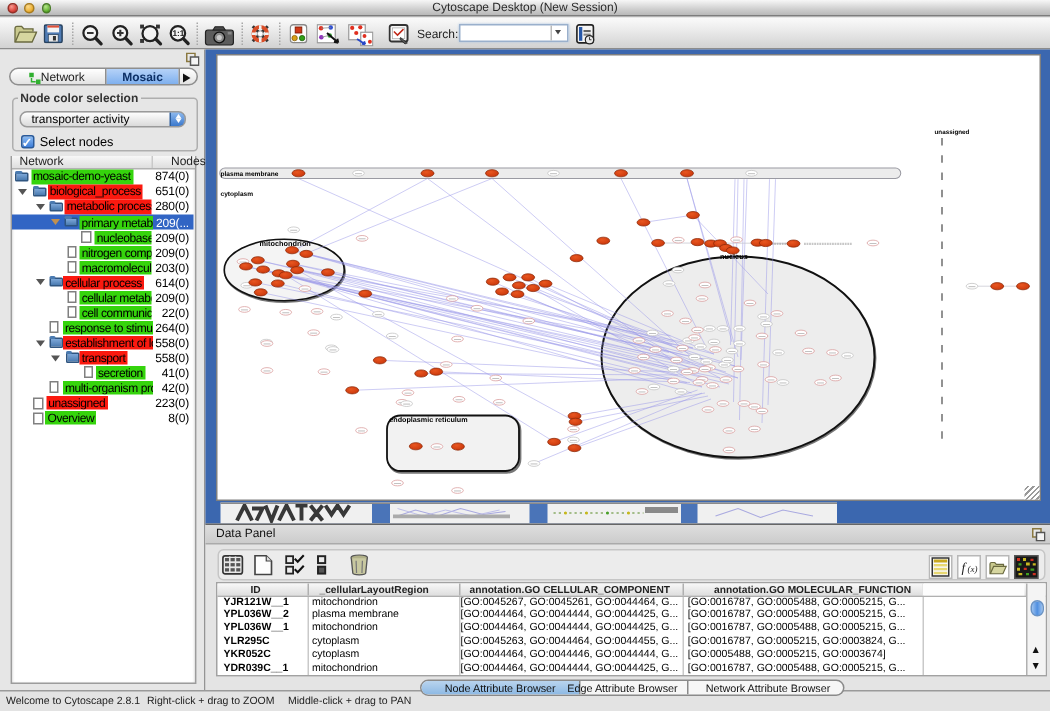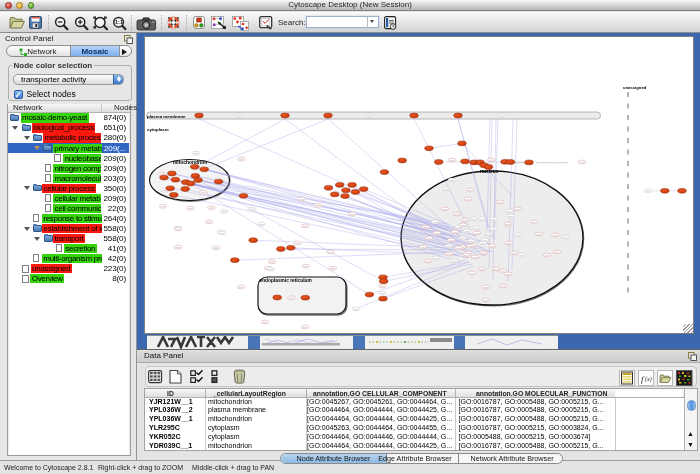--- a/index.html
+++ b/index.html
@@ -170,21 +170,20 @@
     <rect x="0.6" y="0.6" width="11" height="12" rx="1.5" fill="#f4f4f4" stroke="#222" stroke-width="1.1"></rect>
     <rect x="2" y="2" width="2.2" height="9.2" fill="#2858a8"></rect>
     <rect x="5" y="4" width="4.8" height="1.4" fill="#666"></rect>
       <rect x="5" y="6.4" width="4.8" height="1.4" fill="#888"></rect>
     <circle cx="9" cy="10.5" r="2.8" fill="#e8e8e8" stroke="#222" stroke-width="0.8"></circle>
     <line x1="9" y1="10.5" x2="9" y2="8.8" stroke="#222" stroke-width="0.6"></line>
     <line x1="9" y1="10.5" x2="10.3" y2="10.5" stroke="#222" stroke-width="0.6"></line>
   </svg>
 </div>
 <div id="cpanel">
-  <div class="hdr">Control Panel</div>
   <svg style="position:absolute;right:3px;top:2px;" width="9" height="9" viewBox="0 0 9 9">
     <rect x="0.5" y="0.5" width="5.5" height="5.5" fill="#e8e8e8" stroke="#8a7840" stroke-width="1"></rect>
     <rect x="3" y="3" width="5.5" height="5.5" fill="#f4f4f4" stroke="#555" stroke-width="1"></rect>
   </svg>
   <div id="tabs">
     <div class="net">&nbsp;&nbsp;&nbsp;Network</div>
     <svg style="position:absolute;left:12px;top:2px;" width="9" height="9" viewBox="0 0 9 9">
       <rect x="0.5" y="0.5" width="3" height="3" fill="#30b030"></rect>
         <rect x="5" y="5" width="3" height="3" fill="#30b030"></rect>
       <path d="M2 4 L2 6.5 L4.8 6.5" stroke="#30b030" stroke-width="1" fill="none"></path>
@@ -244,21 +243,21 @@
 <div style="position:absolute;left:8px;top:140.3px;width:121px;height:10.1px;">
 <div style="position:absolute;left:36.8px;top:0.8px;width:6.5px;height:8px;background:#fff;border:0.6px solid #808080;"></div>
 <div style="position:absolute;left:45.0px;top:0.4px;height:9.2px;background:#35d40c;color:#000;font-size:8px;letter-spacing:-0.28px;line-height:9.4px;padding:0 1.5px;white-space:nowrap;overflow:hidden;max-width:48px;">macromolecule</div>
 <div style="position:absolute;right:3px;top:0.4px;font-size:8px;letter-spacing:-0.1px;line-height:9.4px;color:#000;">203(0)</div>
 </div>
 <div style="position:absolute;left:8px;top:150.4px;width:121px;height:10.1px;">
 <div style="position:absolute;left:15.5px;top:3px;width:0;height:0;border-left:3.2px solid transparent;border-right:3.2px solid transparent;border-top:4.5px solid #555;"></div>
 <div style="position:absolute;left:24.5px;top:1.6px;width:9px;height:6.5px;background:linear-gradient(#7da7d8,#4a7ab0);border:0.5px solid #2f5580;border-radius:1px;"></div>
       <div style="position:absolute;left:24.5px;top:0.6px;width:4.5px;height:2px;background:#4a7ab0;border-radius:1px;"></div>
 <div style="position:absolute;left:34.0px;top:0.4px;height:9.2px;background:#fb190f;color:#000;font-size:8px;letter-spacing:-0.28px;line-height:9.4px;padding:0 1.5px;white-space:nowrap;overflow:hidden;max-width:60px;">cellular process</div>
-<div style="position:absolute;right:3px;top:0.4px;font-size:8px;letter-spacing:-0.1px;line-height:9.4px;color:#000;">350(0)</div>
+<div style="position:absolute;right:3px;top:0.4px;font-size:8px;letter-spacing:-0.1px;line-height:9.4px;color:#000;">614(0)</div>
 </div>
 <div style="position:absolute;left:8px;top:160.4px;width:121px;height:10.1px;">
 <div style="position:absolute;left:36.8px;top:0.8px;width:6.5px;height:8px;background:#fff;border:0.6px solid #808080;"></div>
 <div style="position:absolute;left:45.0px;top:0.4px;height:9.2px;background:#35d40c;color:#000;font-size:8px;letter-spacing:-0.28px;line-height:9.4px;padding:0 1.5px;white-space:nowrap;overflow:hidden;max-width:48px;">cellular metabol</div>
 <div style="position:absolute;right:3px;top:0.4px;font-size:8px;letter-spacing:-0.1px;line-height:9.4px;color:#000;">209(0)</div>
 </div>
 <div style="position:absolute;left:8px;top:170.4px;width:121px;height:10.1px;">
 <div style="position:absolute;left:36.8px;top:0.8px;width:6.5px;height:8px;background:#fff;border:0.6px solid #808080;"></div>
 <div style="position:absolute;left:45.0px;top:0.4px;height:9.2px;background:#35d40c;color:#000;font-size:8px;letter-spacing:-0.28px;line-height:9.4px;padding:0 1.5px;white-space:nowrap;overflow:hidden;max-width:48px;">cell communicat</div>
 <div style="position:absolute;right:3px;top:0.4px;font-size:8px;letter-spacing:-0.1px;line-height:9.4px;color:#000;">22(0)</div>

